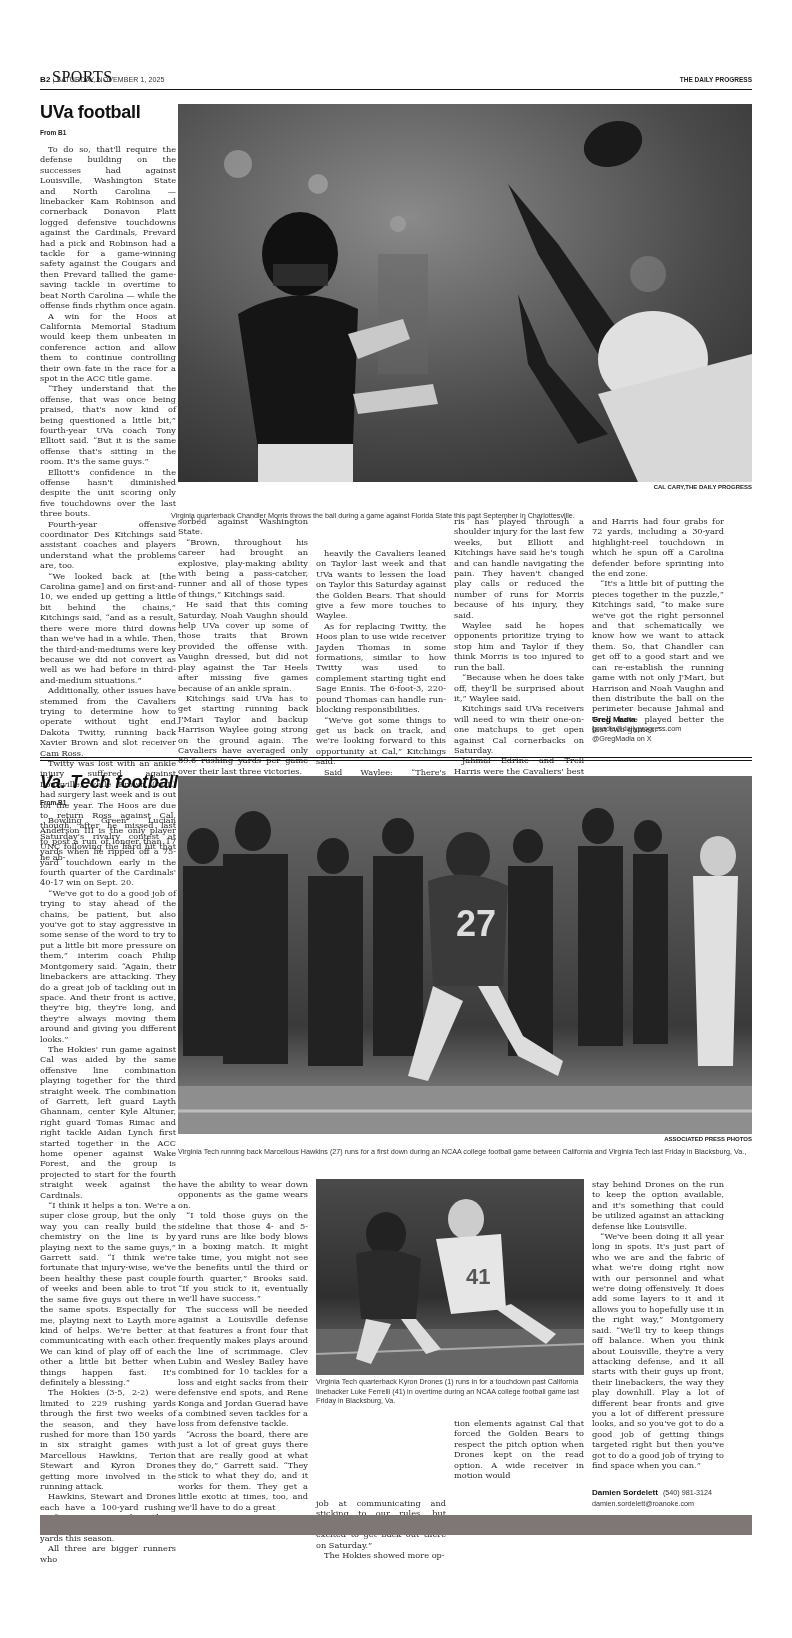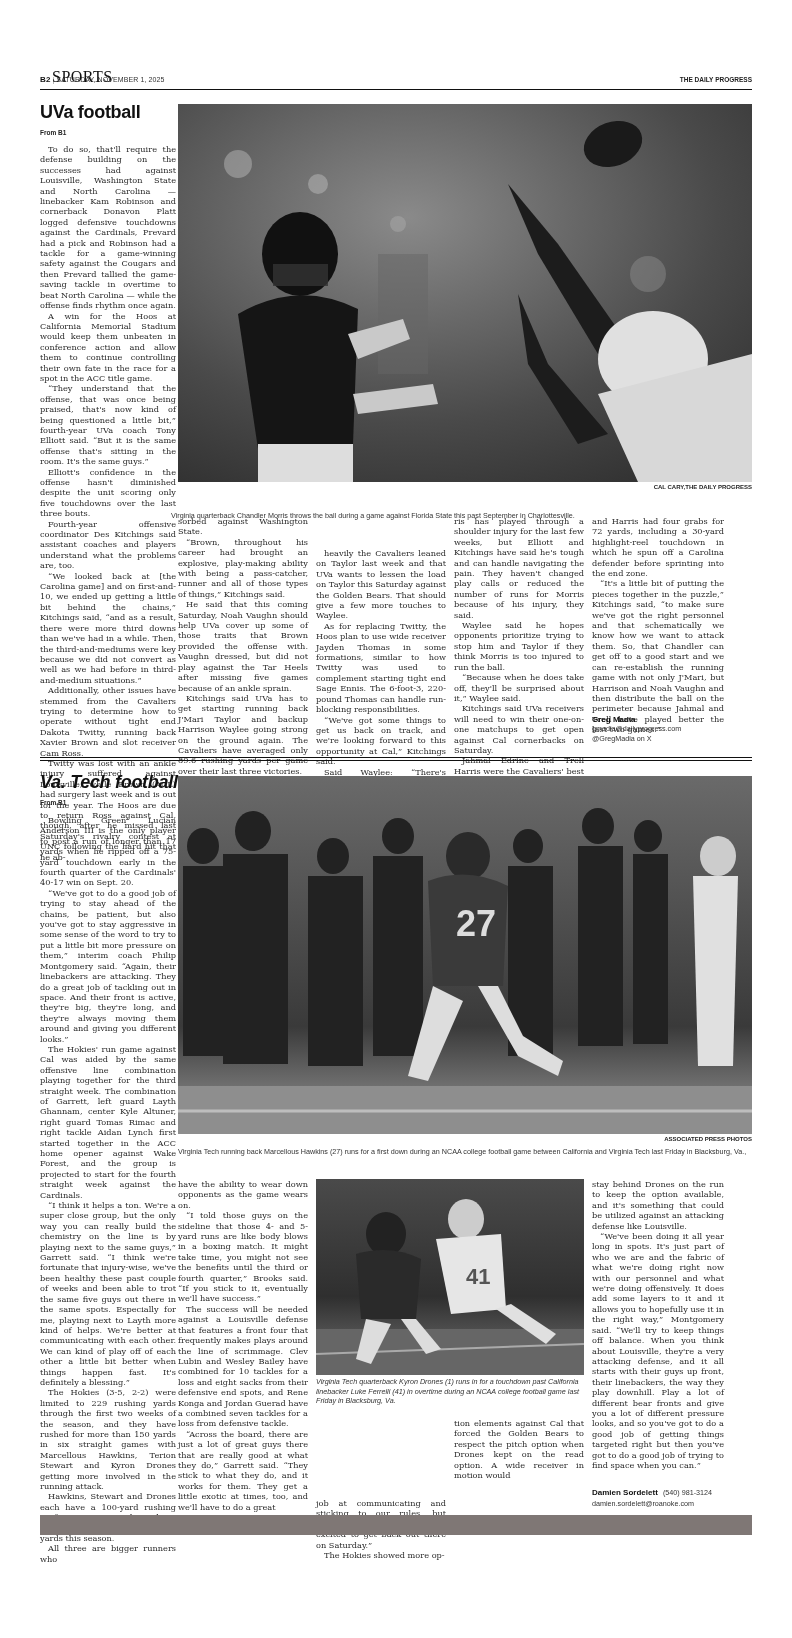--- a/index.html
+++ b/index.html
@@ -205,21 +205,21 @@
       <path d="M40 75 Q75 65 105 80 L100 140 L45 140 Z" fill="#2a2a2a"></path>
       <path d="M50 140 L40 180 L55 185 L75 145 Z" fill="#ddd"></path>
       <path d="M85 140 L110 175 L125 170 L100 140 Z" fill="#ddd"></path>
 
       <ellipse cx="150" cy="40" rx="18" ry="20" fill="#ccc"></ellipse>
       <path d="M120 60 L185 55 L190 130 L135 135 Z" fill="#e6e6e6"></path>
       <text x="150" y="105" font-family="Liberation Sans, sans-serif" font-size="22" font-weight="bold" fill="#555">41</text>
       <path d="M180 130 L230 165 L240 155 L195 125 Z" fill="#e0e0e0"></path>
     </svg>
   </div>
-  <div class="caption" style="left:276px; top:1377px; width:268px;font-style:italic;">Virginia Tech quarterback Kyron Drones (1) runs in for a touchdown past California linebacker Luke Ferrelli (41) in overtime during an NCAA college football game last Friday in Blacksburg, Va.</div>
+  <div class="caption" style="left:276px; top:1377px; width:268px;">Virginia Tech quarterback Kyron Drones (1) runs in for a touchdown past California linebacker Luke Ferrelli (41) in overtime during an NCAA college football game last Friday in Blacksburg, Va.</div>
 
   <div class="col" id="vt-c3" style="left:276px; top:1486px; width:130px;margin-top:12px;">
       <p class="noindent">job at communicating and sticking to our rules, but they're a great team, and I'm excited to get back out there on Saturday.”</p>
       <p>The Hokies showed more op-</p>
     </div>
   <div class="col" id="vt-c4" style="left:414px; top:1418px; width:130px;">
       <p class="noindent">tion elements against Cal that forced the Golden Bears to respect the pitch option when Drones kept on the read option. A wide receiver in motion would</p>
     </div>
   <div class="col" id="vt-c5" style="left:552px; top:1179px; width:132px;">
       <p class="noindent">stay behind Drones on the run to keep the option available, and it's something that could be utilized against an attacking defense like Louisville.</p>

